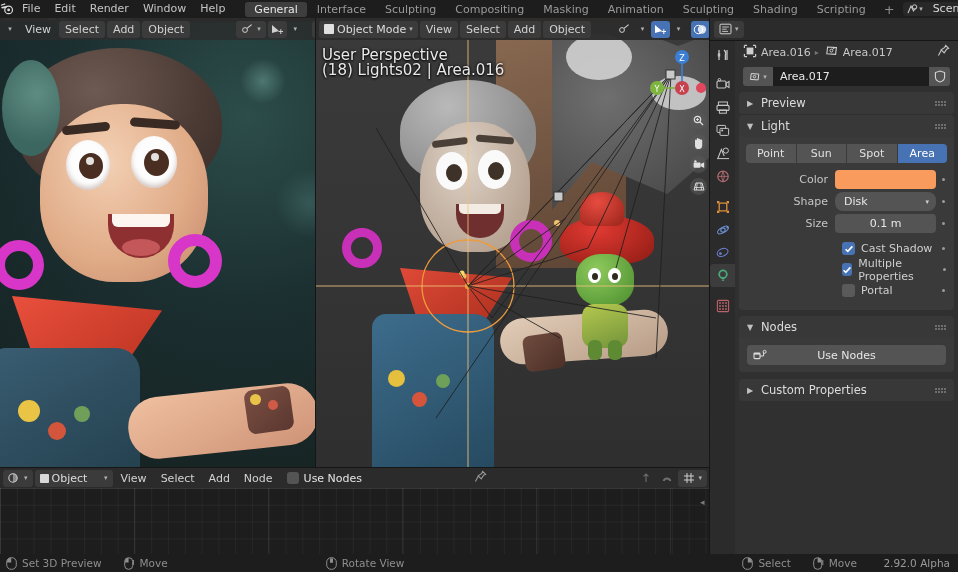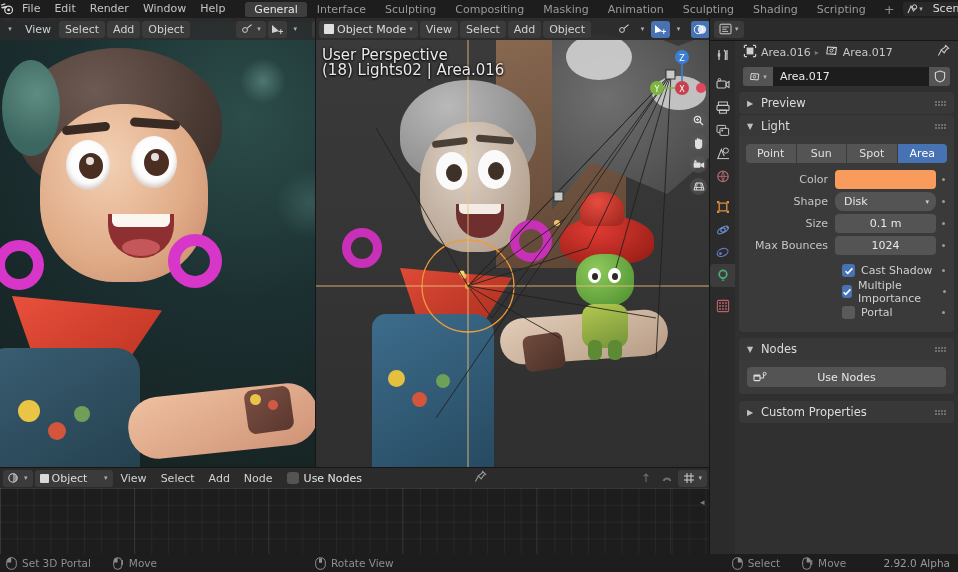--- a/index.html
+++ b/index.html
@@ -760,46 +760,39 @@
               <b></b>
             </div>
         </div>
         <div class="prow">
           <div class="plabel">Size</div>
           <div class="pctrl">0.1 m</div>
           <div class="anim-dot">
               <b></b>
             </div>
         </div>
-        <div class="prow">
-          <div class="plabel">Max Bounces</div>
-          <div class="pctrl">1024</div>
-          <div class="anim-dot">
-              <b></b>
-            </div>
-        </div>
 
         <div class="crow" style="margin-top:6px;">
           <div class="cbox">
             <svg width="10" height="10" viewBox="0 0 10 10">
               <path d="M1.6 5.2 L3.8 7.4 L8.4 2.4" fill="none" stroke="#fff" stroke-width="1.6"></path>
             </svg>
           </div>
           <div class="clabel">Cast Shadow</div>
           <div class="anim-dot" style="margin-left:auto;">
               <b></b>
             </div>
         </div>
         <div class="crow">
           <div class="cbox">
             <svg width="10" height="10" viewBox="0 0 10 10">
               <path d="M1.6 5.2 L3.8 7.4 L8.4 2.4" fill="none" stroke="#fff" stroke-width="1.6"></path>
             </svg>
           </div>
-          <div class="clabel">Multiple Importance</div>
+          <div class="clabel">Multiple Properties</div>
           <div class="anim-dot" style="margin-left:auto;">
               <b></b>
             </div>
         </div>
         <div class="crow">
           <div class="cbox off"></div>
           <div class="clabel">Portal</div>
           <div class="anim-dot" style="margin-left:auto;">
               <b></b>
             </div>
@@ -909,21 +902,21 @@
   <div class="sep-h" style="left:710px; top:40px; width:248px; height:1px;"></div>
 
   <div style="position:absolute; left:700px; top:497px; color:#7a7a7a; font-size:9px;">◂</div>
 
   <div class="statusbar">
     <div class="kb" style="margin-left:6px;">
       <svg class="mouse-ico" viewBox="0 0 11 13">
         <rect x="0.7" y="0.7" width="9.6" height="11.6" rx="4.4" fill="none" stroke="#8e8e8e" stroke-width="1"></rect>
         <path d="M1 5.6 L5.2 5.6 L5.2 0.8 A4.4 4.4 0 0 0 1 5.2 Z" fill="#8e8e8e"></path>
       </svg>
-      <span>Set 3D Portal</span>
+      <span>Set 3D Preview</span>
     </div>
     <div class="kb">
       <svg class="mouse-ico" viewBox="0 0 11 13">
         <rect x="0.7" y="0.7" width="8" height="11.6" rx="3.8" fill="none" stroke="#8e8e8e" stroke-width="1"></rect>
         <path d="M1 5.6 L4.6 5.6 L4.6 0.8 A3.8 3.8 0 0 0 1 5.2 Z" fill="#8e8e8e"></path>
         <path d="M9.4 3 L9.4 8" stroke="#8e8e8e" stroke-width="1"></path>
       </svg>
       <span>Move</span>
     </div>
     <div class="kb" style="margin-left:136px;">

